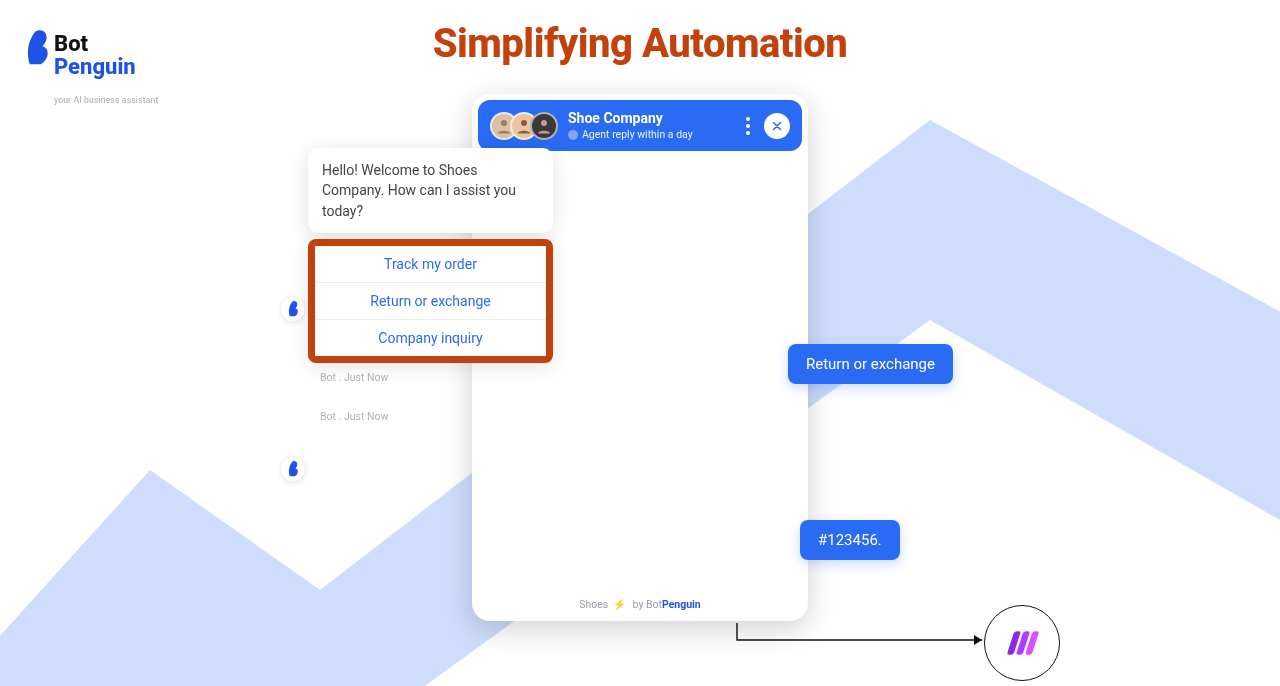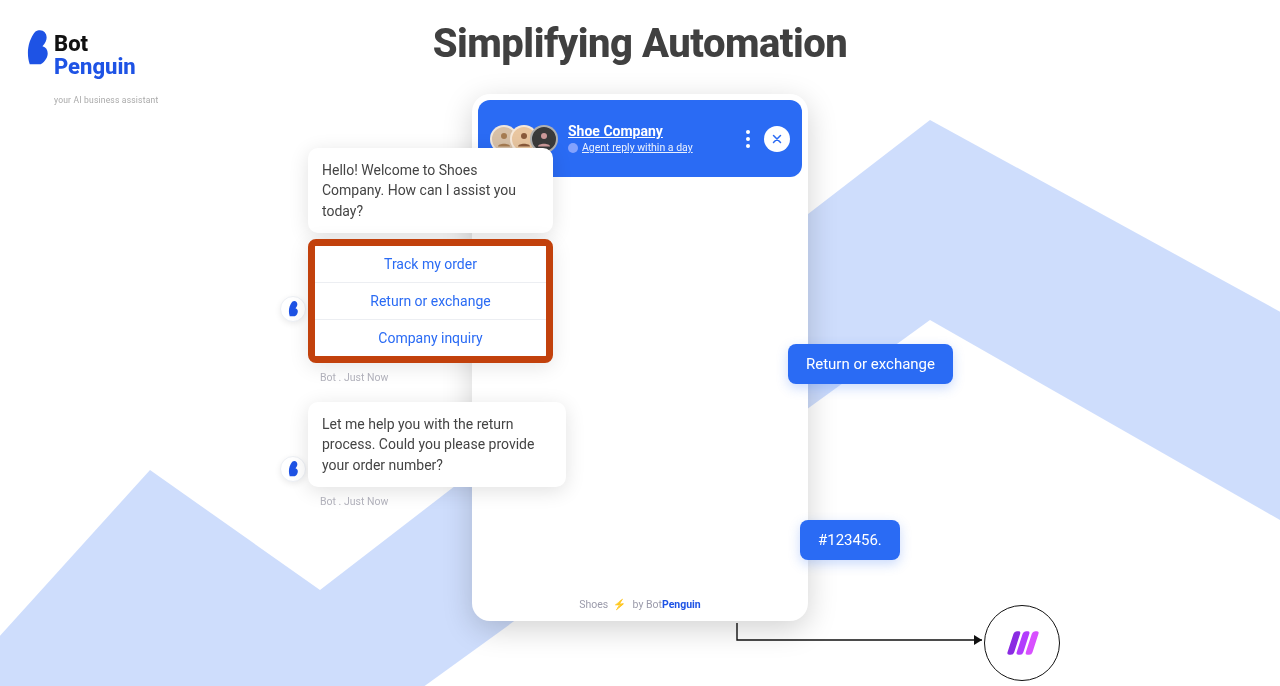--- a/index.html
+++ b/index.html
@@ -37,21 +37,21 @@
     .logo-tagline { font-size: 8.5px; color: #a9a9a9; margin-top: 18px; letter-spacing:.2px; }
 
     
     .page-title {
       position: absolute;
       top: 20px;
       left: 50%;
       transform: translateX(-50%);
       font-size: 40px;
       font-weight: 800;
-      color: #404040;
+      color: #c2410c;
       z-index: 5;
       letter-spacing: -0.5px;
     }
 
     
     .chat-widget {
       position: absolute;
       top: 94px;
       left: 472px;
       width: 336px;
@@ -61,26 +61,25 @@
       box-shadow: 0 8px 30px rgba(0,0,0,.18);
       z-index: 6;
       display: flex;
       flex-direction: column;
       overflow: hidden;
     }
     .chat-header {
       margin: 6px;
       background: #2A6BF4;
       border-radius: 12px;
-      padding: 23px 12px;
+      padding: 10px 12px;
       display: flex;
       align-items: center;
       gap: 10px;
       color: #fff;
-      text-decoration: underline;
     }
     .avatar-stack { display: flex; }
     .avatar-stack .av {
       width: 28px; height: 28px; border-radius: 50%;
       border: 2px solid rgba(255,255,255,.6);
       margin-left: -8px;
       background: #d7c0a7;
       display:flex; align-items:center; justify-content:center;
     }
     .avatar-stack .av:first-child { margin-left: 0; }
@@ -300,23 +299,20 @@
 <div class="user-bubble" style="top:344px; left:788px;">
   <span>Return or exchange</span>
 </div>
 
 <div class="bot-avatar" style="top:456px; left:280px;">
   <svg viewBox="0 0 24 44" width="10" height="18">
       <path d="M4 40 C 0 28 2 14 10 4 C 20 -2 28 10 18 20 C 26 22 26 34 16 40 Z" fill="#1E53E5"></path>
     </svg>
 </div>
 <div class="msg-group" style="top:402px; left:308px; width:258px;">
-  <div class="msg-bubble">
-    <span>Let me help you with the return process. Could you please provide your order number?</span>
-  </div>
   <div class="msg-meta">Bot . Just Now</div>
 </div>
 
 <div class="user-bubble" style="top:484px; left:800px;margin-top:36px;">
   <span>#123456.</span>
 </div>
 
 <svg class="connector" style="top:622px; left:736px;" width="260" height="36">
   <path d="M1 1 L1 18 L246 18" fill="none" stroke="#111" stroke-width="1.4"></path>
   <path d="M246 18 l-8 -5 v10 z" fill="#111"></path>

